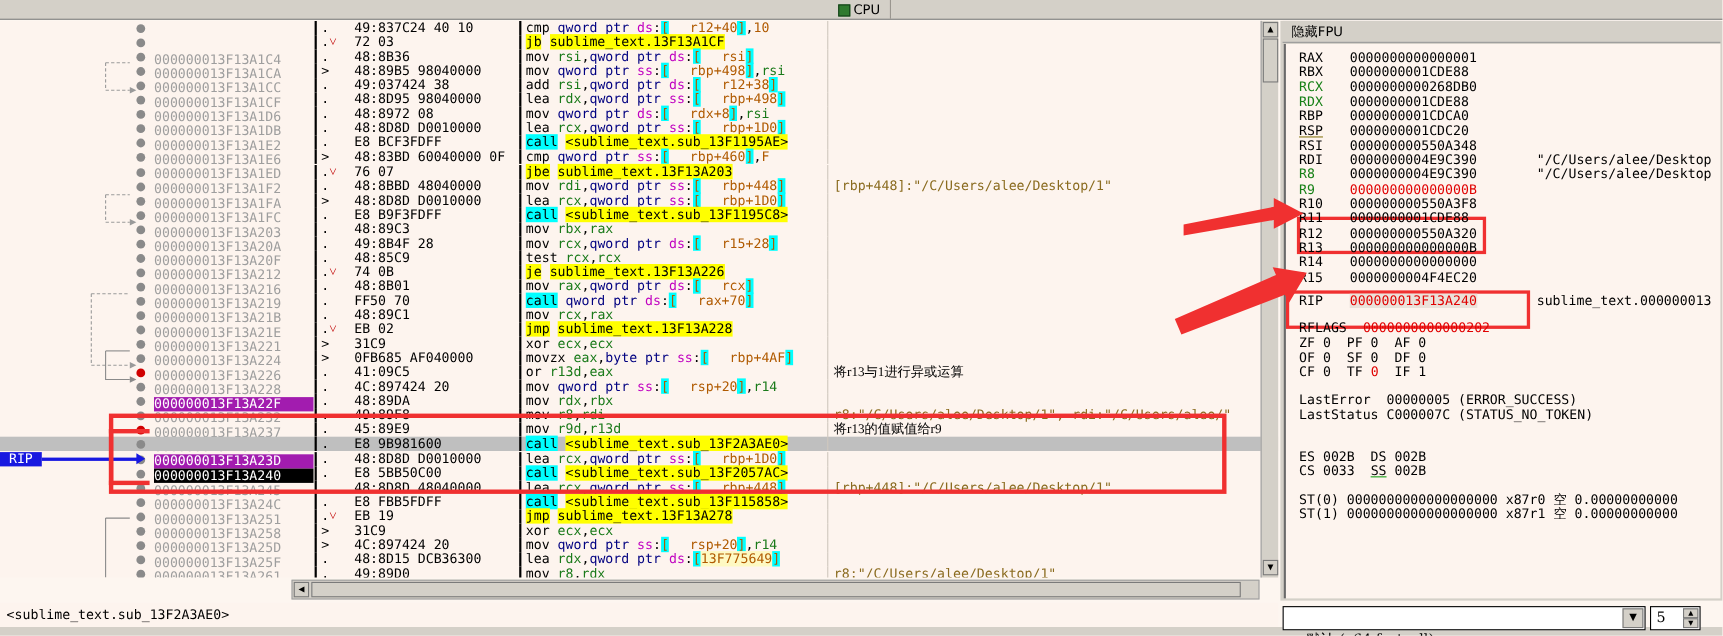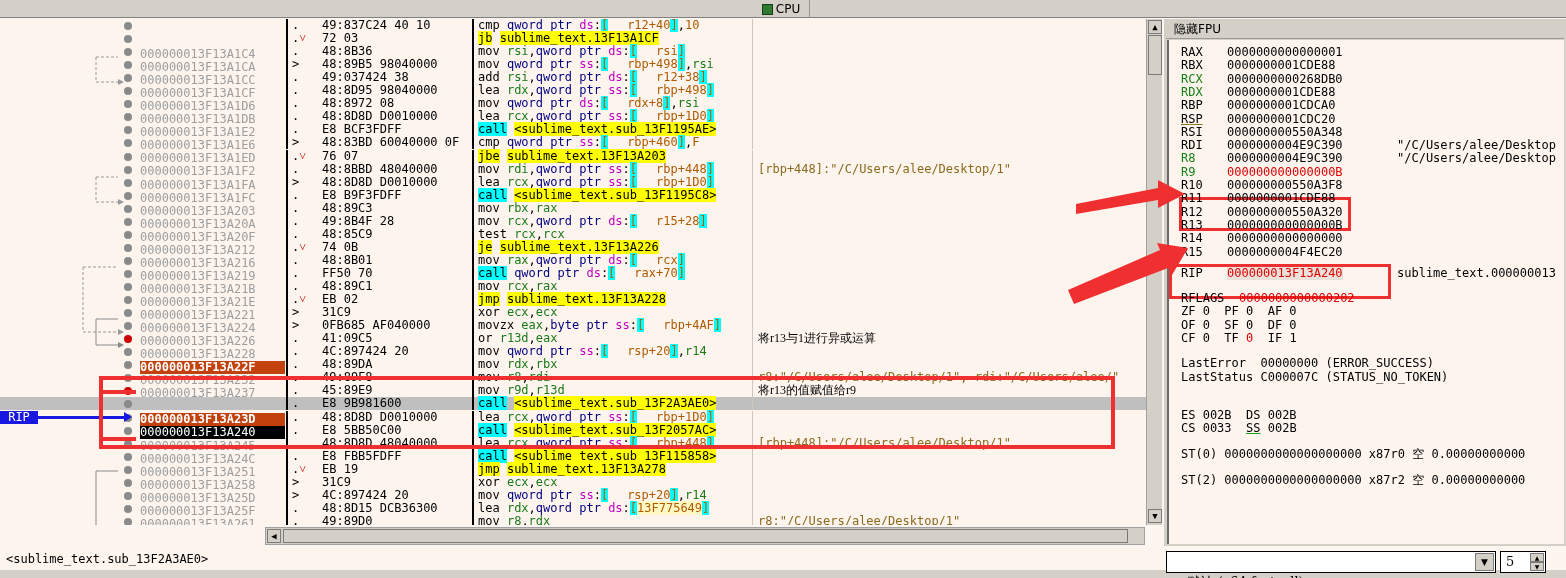--- a/index.html
+++ b/index.html
@@ -66,21 +66,21 @@
   .c-addr  { position: absolute; left: 140px; width: 145px; color: #9e9e9e; margin-top: 29px; }
   .c-sep1  { position: absolute; left: 286px; top:0; width: 2px; height: 13px; background:#000; }
   .c-mark  { position: absolute; left: 292px; width: 30px; color: #000; }
   .c-hex   { position: absolute; left: 322px; width: 150px; color: #000; }
   .c-sep2  { position: absolute; left: 472px; top:0; width: 2px; height: 13px; background:#000; }
   .c-ins   { position: absolute; left: 478px; width: 272px; }
   .c-sep3  { position: absolute; left: 752px; top:0; width: 1px; height: 13px; background:#cfc7bd; }
   .c-cmt   { position: absolute; left: 758px; width: 396px; color: #8a6b1f; }
 
   .row.sel .c-addr { color:#fff; background:#000; }
-  .row.bp  .c-addr { color:#fff; background:#c2410c;font-weight:bold; }
+  .row.bp  .c-addr { color:#fff; background:#a21caf; }
   .row.sel { background: #bfbfbf; }
   .row.bp .c-dot, .row.sel-dot .c-dot { background:#d00000; }
 
   
   .mn       { color:#000; }
   .mn-hl    { background:#ffff00; color:#000; }
   .mn-call  { background:#00ffff; color:#000;margin-top:12px; }
   .reg      { color:#1a7a1a; }
   .kw       { color:#000080; }
   .seg      { color:#c000c0; }
@@ -362,26 +362,26 @@
         <div class="rline" style="top: 152.3px;"><span class="rname">R11</span><span class="rval">0000000001CDE88</span></div>
         <div class="rline" style="top: 165.6px;"><span class="rname">R12</span><span class="rval">000000000550A320</span></div>
         <div class="rline" style="top: 178.9px;"><span class="rname">R13</span><span class="rval">000000000000000B</span></div>
         <div class="rline" style="top: 192.2px;"><span class="rname">R14</span><span class="rval">0000000000000000</span></div>
         <div class="rline" style="top: 205.5px;"><span class="rname">R15</span><span class="rval">0000000004F4EC20</span></div>
         <div class="rline" style="top: 226.78px;"><span class="rname">RIP</span><span class="rval red sel">000000013F13A240</span><span class="rcmt">sublime_text.000000013</span></div>
         <div class="rline" style="top: 252.05px;"><span class="rname">RFLAGS</span><span class="rval red" style="left: 70px;">0000000000000202</span></div>
         <div class="rline" style="top: 265.35px;"><span class="rflagline">ZF 0  PF 0  AF 0</span></div>
         <div class="rline" style="top: 278.65px;"><span class="rflagline">OF 0  SF 0  DF 0</span></div>
         <div class="rline" style="top: 291.95px;"><span class="rflagline">CF 0  TF <span class="rred">0</span>  IF 1</span></div>
-        <div class="rline" style="top: 317.22px;"><span class="rflagline">LastError  00000000 (ERROR_SUCCESS)</span></div>
+        <div class="rline" style="top: 317.22px;"><span class="rflagline">LastError  00000005 (ERROR_SUCCESS)</span></div>
         <div class="rline" style="top: 330.52px;"><span class="rflagline">LastStatus C000007C (STATUS_NO_TOKEN)</span></div>
         <div class="rline" style="top: 369.09px;"><span class="rflagline">ES 002B  DS 002B</span></div>
         <div class="rline" style="top: 382.39px;"><span class="rflagline">CS 0033  <span style="text-decoration:underline;text-decoration-color:#16a016">SS</span> 002B</span></div>
         <div class="rline" style="top: 407.66px;"><span class="rflagline">ST(0) 0000000000000000000 x87r0 空 0.00000000000</span></div>
-        <div class="rline" style="top: 434.26px;"><span class="rflagline">ST(2) 0000000000000000000 x87r2 空 0.00000000000</span></div>
+        <div class="rline" style="top: 420.96px;"><span class="rflagline">ST(1) 0000000000000000000 x87r1 空 0.00000000000</span></div>
       </div>
   </div>
 
   <svg width="1566" height="578" style="position:absolute;left:0;top:0;pointer-events:none">
     <g fill="#f03030">
       <polygon points="1076,204 1158,188 1158,180 1185,194 1158,208 1158,200 1076,214"></polygon>
       <polygon points="1068,290 1160,250 1157,243 1188,248 1172,275 1168,268 1074,304"></polygon>
     </g>
   </svg>
 

